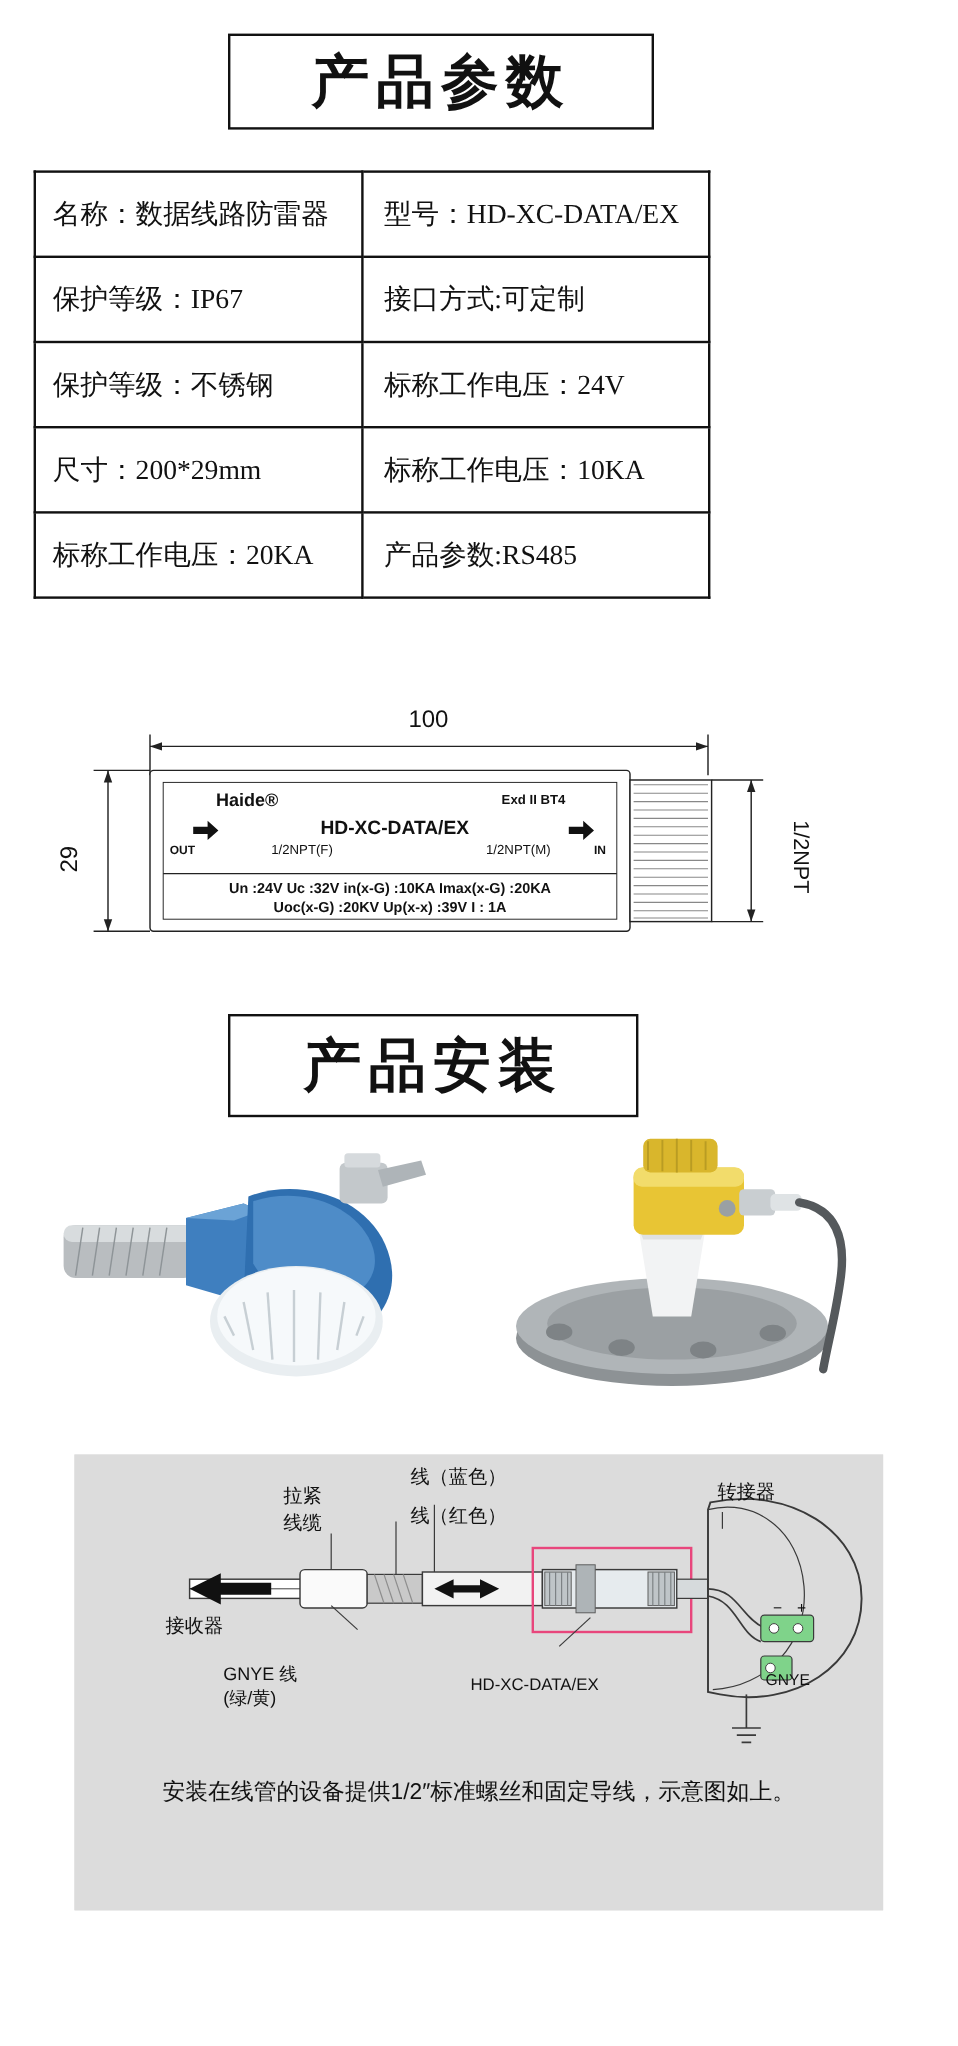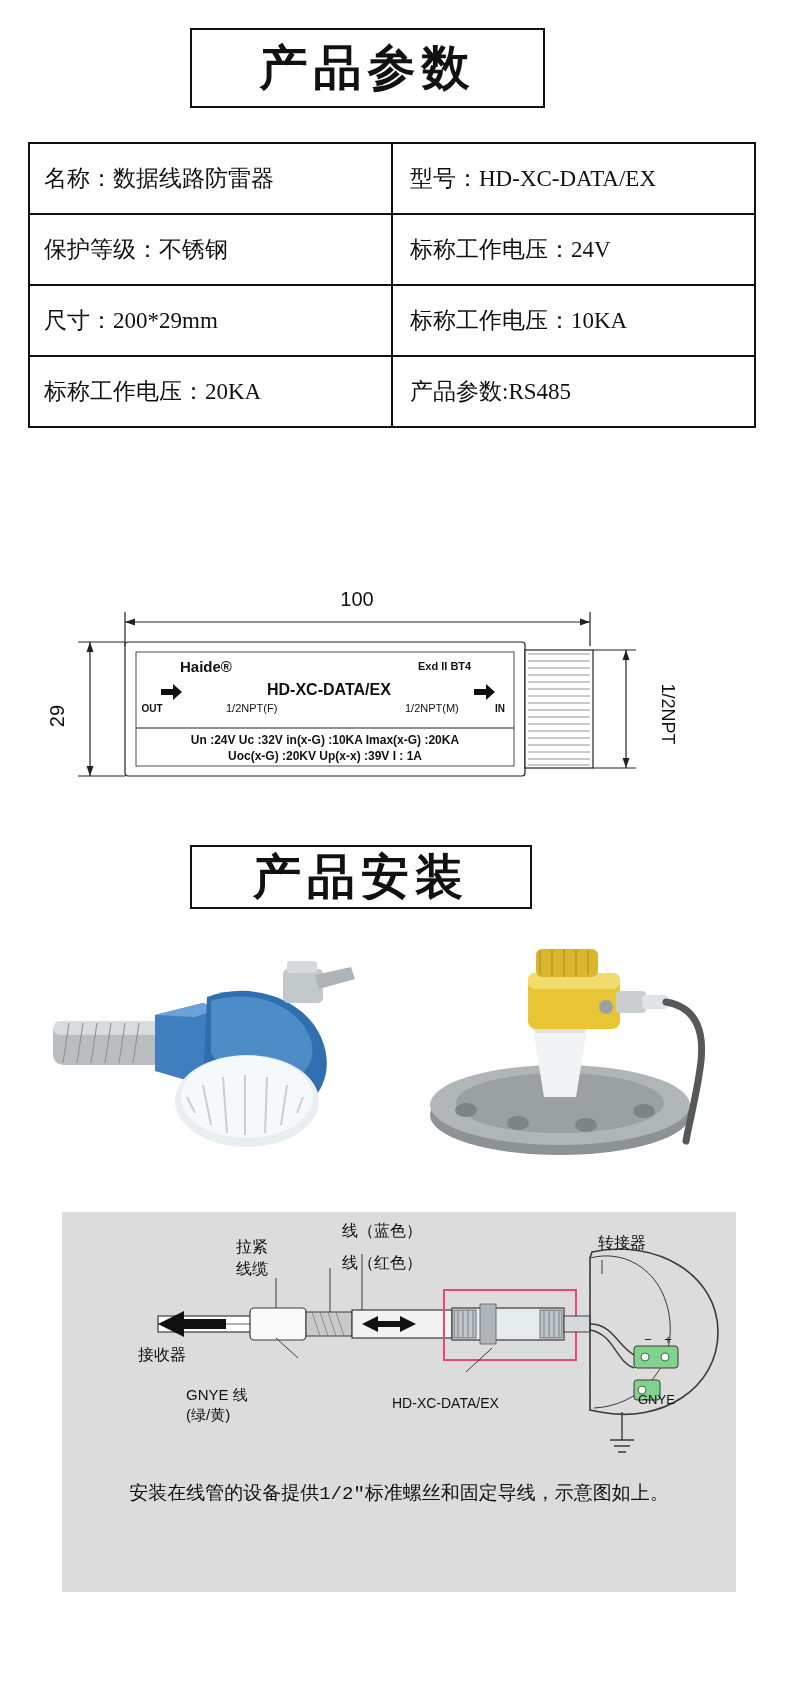--- a/index.html
+++ b/index.html
@@ -26,27 +26,27 @@
     background: #fff;
   }
   .banner-title {
     font-size: 48px;
     font-weight: bold;
     letter-spacing: 6px;
     color: #111;
     font-family: "Liberation Serif", "DejaVu Serif", serif;
   }
   #banner-params { left: 190px; top: 28px; width: 355px; height: 80px; }
-  #banner-install { left: 190px; top: 845px; width: 342px; height: 64px; }
+  #banner-install { left: 190px; top: 845px; width: 342px; height: 86px; }
 
   
   .spec-table {
     position: absolute;
     left: 28px; top: 142px;
-    width: 728px;
+    width: 564px;
     border-collapse: collapse;
     background: #fff;
   }
   .spec-table td {
     border: 2px solid #111;
     height: 71px;
     padding: 2px 14px;
     font-size: 23px;
     color: #111;
     vertical-align: middle;
@@ -86,21 +86,21 @@
     width: 674px; height: 380px;
     background: #dcdcdc;
   }
   .install-caption {
     position: absolute;
     left: 62px; top: 1480px;
     width: 674px;
     text-align: center;
     font-size: 19px;
     color: #111;
-    font-family: Liberation Mono, monospace;
+    font-family: Liberation Sans, sans-serif;
   }
   .install-bottom-fill {
     position: absolute;
     left: 62px; top: 1212px; width: 674px; height: 393px;
     background: #dcdcdc;
     z-index: -1;
   }
 </style>
 </head>
 <body>
@@ -109,20 +109,24 @@
 
   <div class="banner" id="banner-params">
     <span class="banner-title">产品参数</span>
   </div>
 
   <table class="spec-table">
     <tbody>
       <tr>
         <td class="col-left"><span class="lbl">名称：</span><span class="val">数据线路防雷器</span></td>
         <td class="col-right"><span class="lbl">型号：</span><span class="val">HD-XC-DATA/EX</span></td>
+      </tr>
+      <tr>
+        <td class="col-left"><span class="lbl">保护等级：</span><span class="val">IP67</span></td>
+        <td class="col-right"><span class="lbl">接口方式:</span><span class="val">可定制</span></td>
       </tr>
       <tr>
         <td class="col-left"><span class="lbl">保护等级：</span><span class="val">不锈钢</span></td>
         <td class="col-right"><span class="lbl">标称工作电压：</span><span class="val">24V</span></td>
       </tr>
       <tr>
         <td class="col-left"><span class="lbl">尺寸：</span><span class="val">200*29mm</span></td>
         <td class="col-right"><span class="lbl">标称工作电压：</span><span class="val">10KA</span></td>
       </tr>
       <tr>

